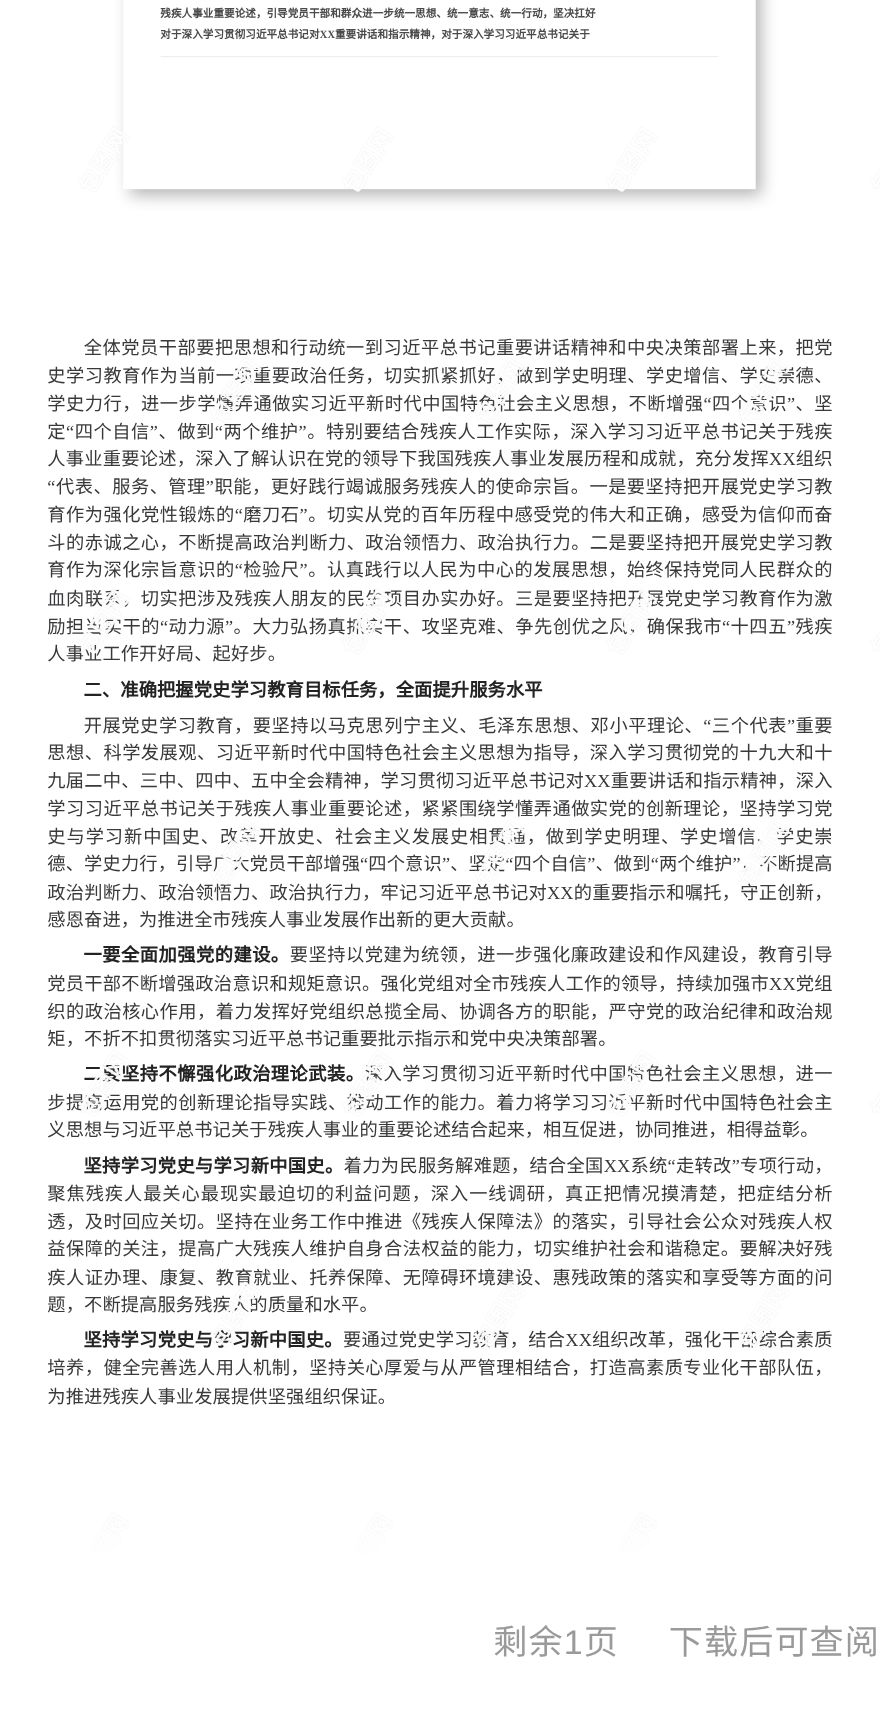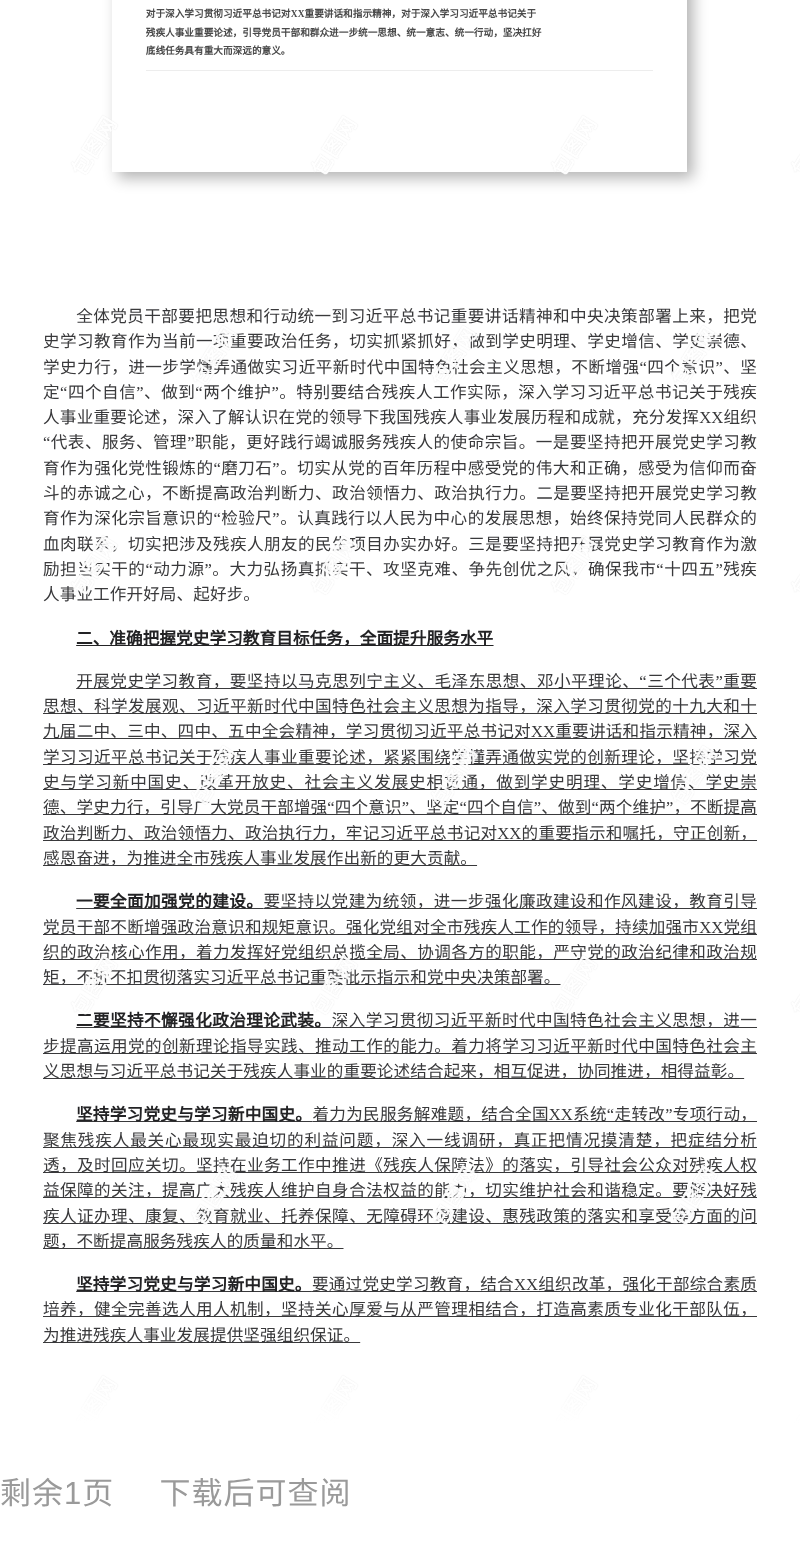--- a/index.html
+++ b/index.html
@@ -72,22 +72,21 @@
     line-height: 25.3px;
     text-align: justify;
     text-justify: inter-ideograph;
     text-indent: 2em;
     color: #39393b;
     letter-spacing: 0.1px;
   }
   p.para + p.para,
   p.heading + p.para,
   p.para + p.heading {
-    margin-top: 18px;
-    text-decoration: underline;
+    margin-top: 7px;
   }
   p.heading {
     font-weight: bold;
     color: #232325;
   }
   .run-in {
     font-weight: bold;
     color: #232325;
   }
 
@@ -124,41 +123,40 @@
     background: linear-gradient(to bottom, rgba(255,255,255,0) 0%, #ffffff 72%, #ffffff 100%);
     z-index: 8;
   }
 
   
   .footer-prompt {
     position: absolute;
     left: 0;
     top: 1468px;
     width: 800px;
-    text-align: left;
+    text-align: right;
     z-index: 10;
     font-family: "Liberation Sans", "DejaVu Sans", sans-serif;
     font-size: 31px;
     color: #9a9a9a;
     letter-spacing: 1px;
   }
   .footer-prompt .gap {
     display: inline-block;
     width: 26px;
   }
 </style>
 </head>
 <body>
 
 <div class="preview-card-wrap">
   <div class="preview-card">
     <div class="preview-card-inner">
+      <div class="preview-line">残疾人事业重要论述，引导党员干部和群众进一步统一思想、统一意志、统一行动，坚决扛好</div>
       <div class="preview-line">对于深入学习贯彻习近平总书记对XX重要讲话和指示精神，对于深入学习习近平总书记关于</div>
-      <div class="preview-line">残疾人事业重要论述，引导党员干部和群众进一步统一思想、统一意志、统一行动，坚决扛好</div>
-      <div class="preview-line">底线任务具有重大而深远的意义。</div>
       <div class="preview-rule"></div>
     </div>
   </div>
 </div>
 
 <div class="doc-body">
   <div class="doc-inner" id="doc-inner">
       <p class="para">全体党员干部要把思想和行动统一到习近平总书记重要讲话精神和中央决策部署上来，把党史学习教育作为当前一项重要政治任务，切实抓紧抓好，做到学史明理、学史增信、学史崇德、学史力行，进一步学懂弄通做实习近平新时代中国特色社会主义思想，不断增强“四个意识”、坚定“四个自信”、做到“两个维护”。特别要结合残疾人工作实际，深入学习习近平总书记关于残疾人事业重要论述，深入了解认识在党的领导下我国残疾人事业发展历程和成就，充分发挥XX组织“代表、服务、管理”职能，更好践行竭诚服务残疾人的使命宗旨。一是要坚持把开展党史学习教育作为强化党性锻炼的“磨刀石”。切实从党的百年历程中感受党的伟大和正确，感受为信仰而奋斗的赤诚之心，不断提高政治判断力、政治领悟力、政治执行力。二是要坚持把开展党史学习教育作为深化宗旨意识的“检验尺”。认真践行以人民为中心的发展思想，始终保持党同人民群众的血肉联系，切实把涉及残疾人朋友的民生项目办实办好。三是要坚持把开展党史学习教育作为激励担当实干的“动力源”。大力弘扬真抓实干、攻坚克难、争先创优之风，确保我市“十四五”残疾人事业工作开好局、起好步。</p>
       <p class="heading">二、准确把握党史学习教育目标任务，全面提升服务水平</p>
       <p class="para">开展党史学习教育，要坚持以马克思列宁主义、毛泽东思想、邓小平理论、“三个代表”重要思想、科学发展观、习近平新时代中国特色社会主义思想为指导，深入学习贯彻党的十九大和十九届二中、三中、四中、五中全会精神，学习贯彻习近平总书记对XX重要讲话和指示精神，深入学习习近平总书记关于残疾人事业重要论述，紧紧围绕学懂弄通做实党的创新理论，坚持学习党史与学习新中国史、改革开放史、社会主义发展史相贯通，做到学史明理、学史增信、学史崇德、学史力行，引导广大党员干部增强“四个意识”、坚定“四个自信”、做到“两个维护”，不断提高政治判断力、政治领悟力、政治执行力，牢记习近平总书记对XX的重要指示和嘱托，守正创新，感恩奋进，为推进全市残疾人事业发展作出新的更大贡献。</p>

